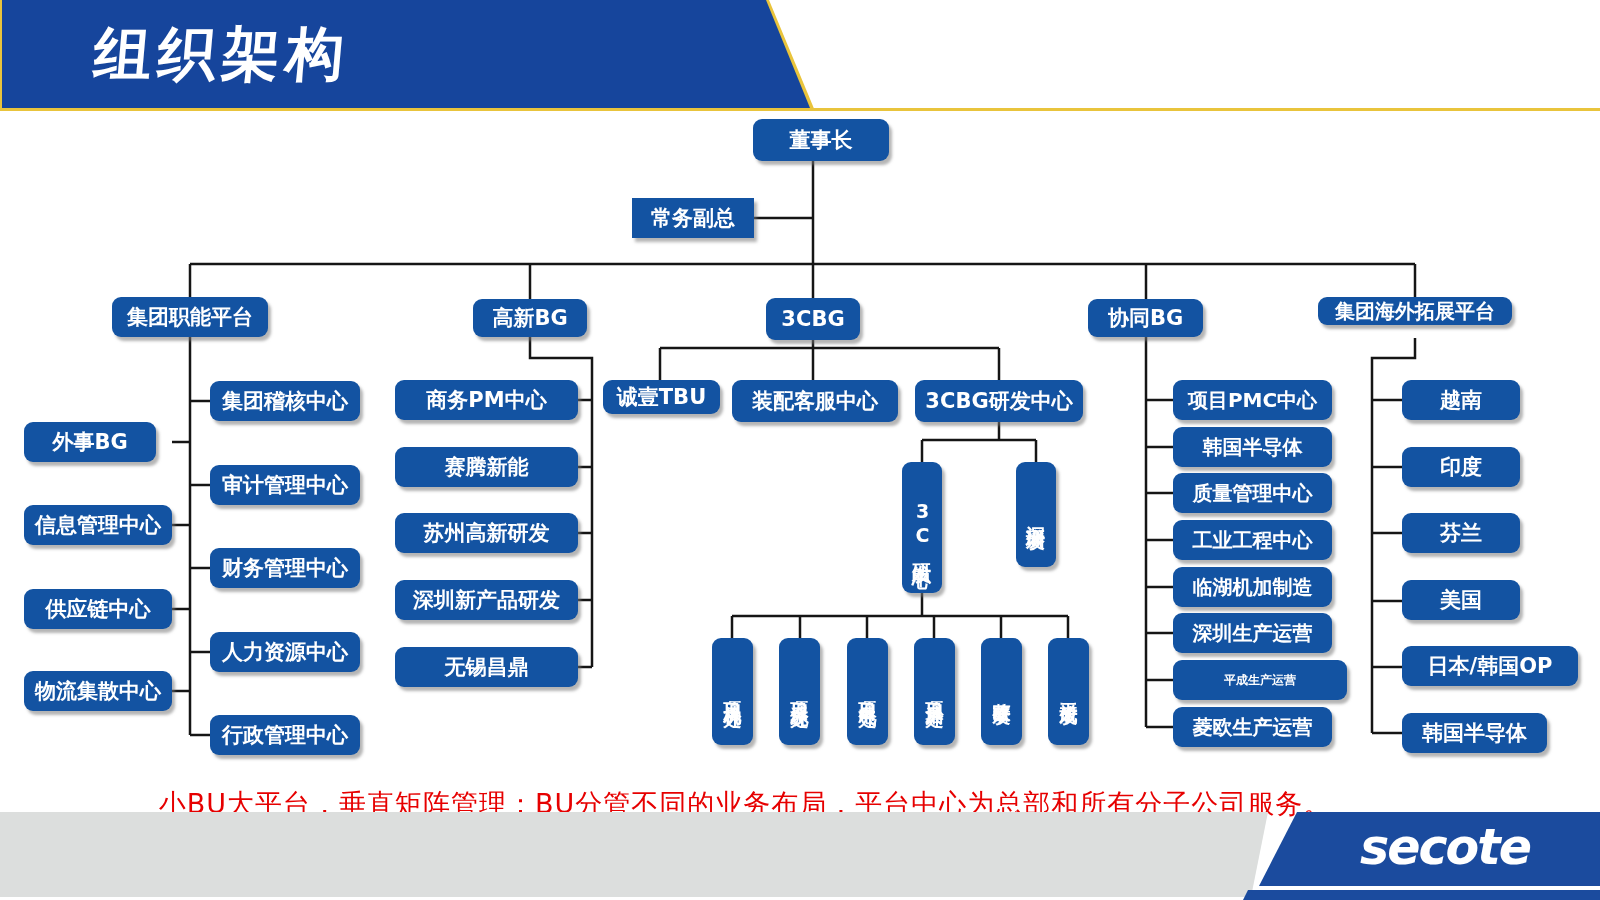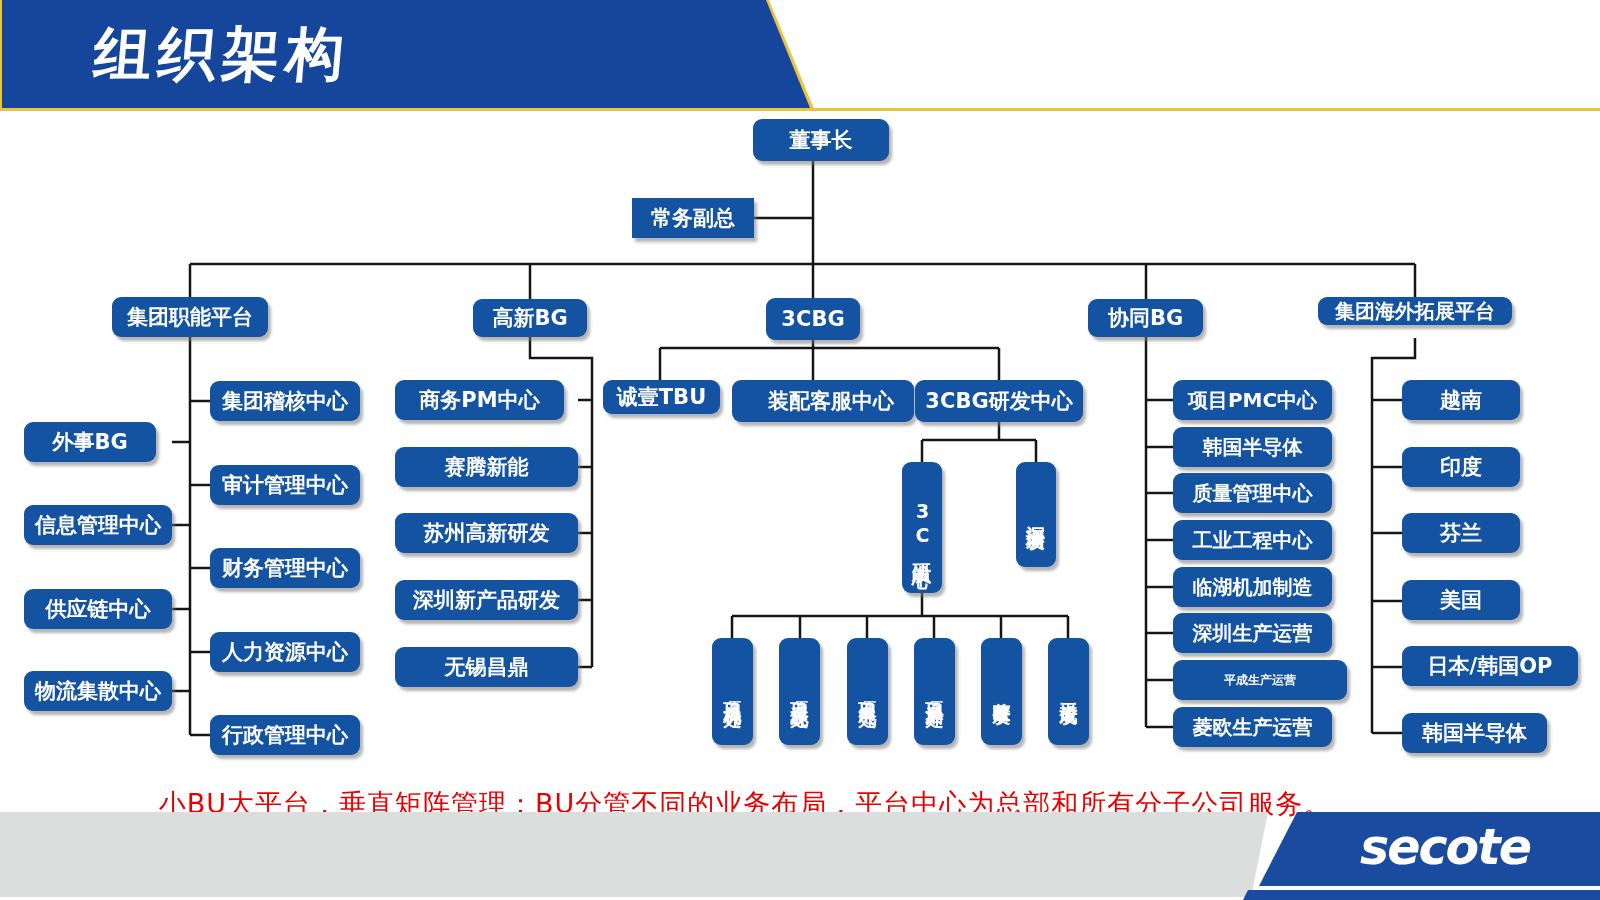--- a/index.html
+++ b/index.html
@@ -124,27 +124,27 @@
       <div class="node" style="left: 1318px; top: 297px; width: 194px; height: 28px; font-size: 20px;">集团海外拓展平台</div>
       <div class="node" style="left: 24px; top: 422px; width: 132px; height: 40px; font-size: 21px;">外事BG</div>
       <div class="node" style="left: 24px; top: 505px; width: 148px; height: 40px; font-size: 21px;">信息管理中心</div>
       <div class="node" style="left: 24px; top: 589px; width: 148px; height: 40px; font-size: 21px;">供应链中心</div>
       <div class="node" style="left: 24px; top: 671px; width: 148px; height: 40px; font-size: 21px;">物流集散中心</div>
       <div class="node" style="left: 210px; top: 381px; width: 150px; height: 40px; font-size: 21px;">集团稽核中心</div>
       <div class="node" style="left: 210px; top: 465px; width: 150px; height: 40px; font-size: 21px;">审计管理中心</div>
       <div class="node" style="left: 210px; top: 548px; width: 150px; height: 40px; font-size: 21px;">财务管理中心</div>
       <div class="node" style="left: 210px; top: 632px; width: 150px; height: 40px; font-size: 21px;">人力资源中心</div>
       <div class="node" style="left: 210px; top: 715px; width: 150px; height: 40px; font-size: 21px;">行政管理中心</div>
-      <div class="node" style="left: 395px; top: 380px; width: 169px; height: 40px; font-size: 21px;">商务PM中心</div>
+      <div class="node" style="left: 395px; top: 380px; width: 183px; height: 40px; font-size: 21px;">商务PM中心</div>
       <div class="node" style="left: 395px; top: 447px; width: 183px; height: 40px; font-size: 21px;">赛腾新能</div>
       <div class="node" style="left: 395px; top: 513px; width: 183px; height: 40px; font-size: 21px;">苏州高新研发</div>
       <div class="node" style="left: 395px; top: 580px; width: 183px; height: 40px; font-size: 21px;">深圳新产品研发</div>
       <div class="node" style="left: 395px; top: 647px; width: 183px; height: 40px; font-size: 21px;">无锡昌鼎</div>
       <div class="node" style="left: 603px; top: 380px; width: 117px; height: 34px; font-size: 21px;">诚壹TBU</div>
-      <div class="node" style="left: 732px; top: 380px; width: 166px; height: 42px; font-size: 21px; padding-left: 16px;">装配客服中心</div>
+      <div class="node" style="left: 732px; top: 380px; width: 166px; height: 42px; font-size: 21px;">装配客服中心</div>
       <div class="node" style="left: 915px; top: 380px; width: 168px; height: 42px; font-size: 21px;">3CBG研发中心</div>
       <div class="node vert" style="left: 902px; top: 462px; width: 40px; height: 131px; font-size: 19px;">3C研发中心</div>
       <div class="node vert" style="left: 1016px; top: 462px; width: 40px; height: 105px; font-size: 19px;">深圳研发</div>
       <div class="node vert" style="left: 712px; top: 638px; width: 41px; height: 107px; font-size: 18px;">项目机构处</div>
       <div class="node vert" style="left: 779px; top: 638px; width: 41px; height: 107px; font-size: 18px;">项目系统处</div>
       <div class="node vert" style="left: 847px; top: 638px; width: 41px; height: 107px; font-size: 18px;">项目电气处</div>
       <div class="node vert" style="left: 914px; top: 638px; width: 41px; height: 107px; font-size: 18px;">项目治具处</div>
       <div class="node vert" style="left: 981px; top: 638px; width: 41px; height: 107px; font-size: 18px;">菱欧研发</div>
       <div class="node vert" style="left: 1048px; top: 638px; width: 41px; height: 107px; font-size: 18px;">平成研发</div>
       <div class="node" style="left: 1173px; top: 380px; width: 159px; height: 40px; font-size: 20px;">项目PMC中心</div>

